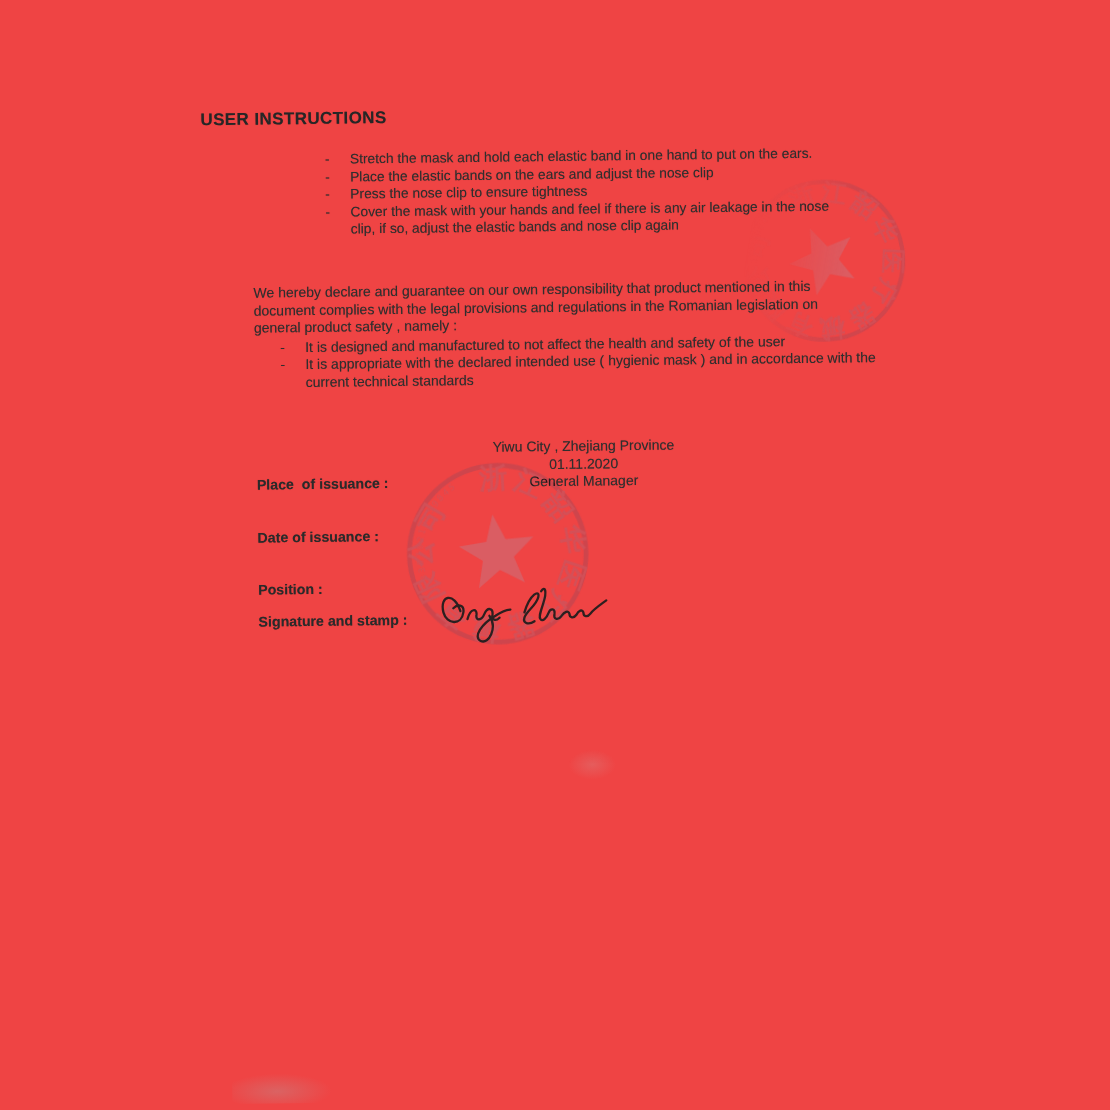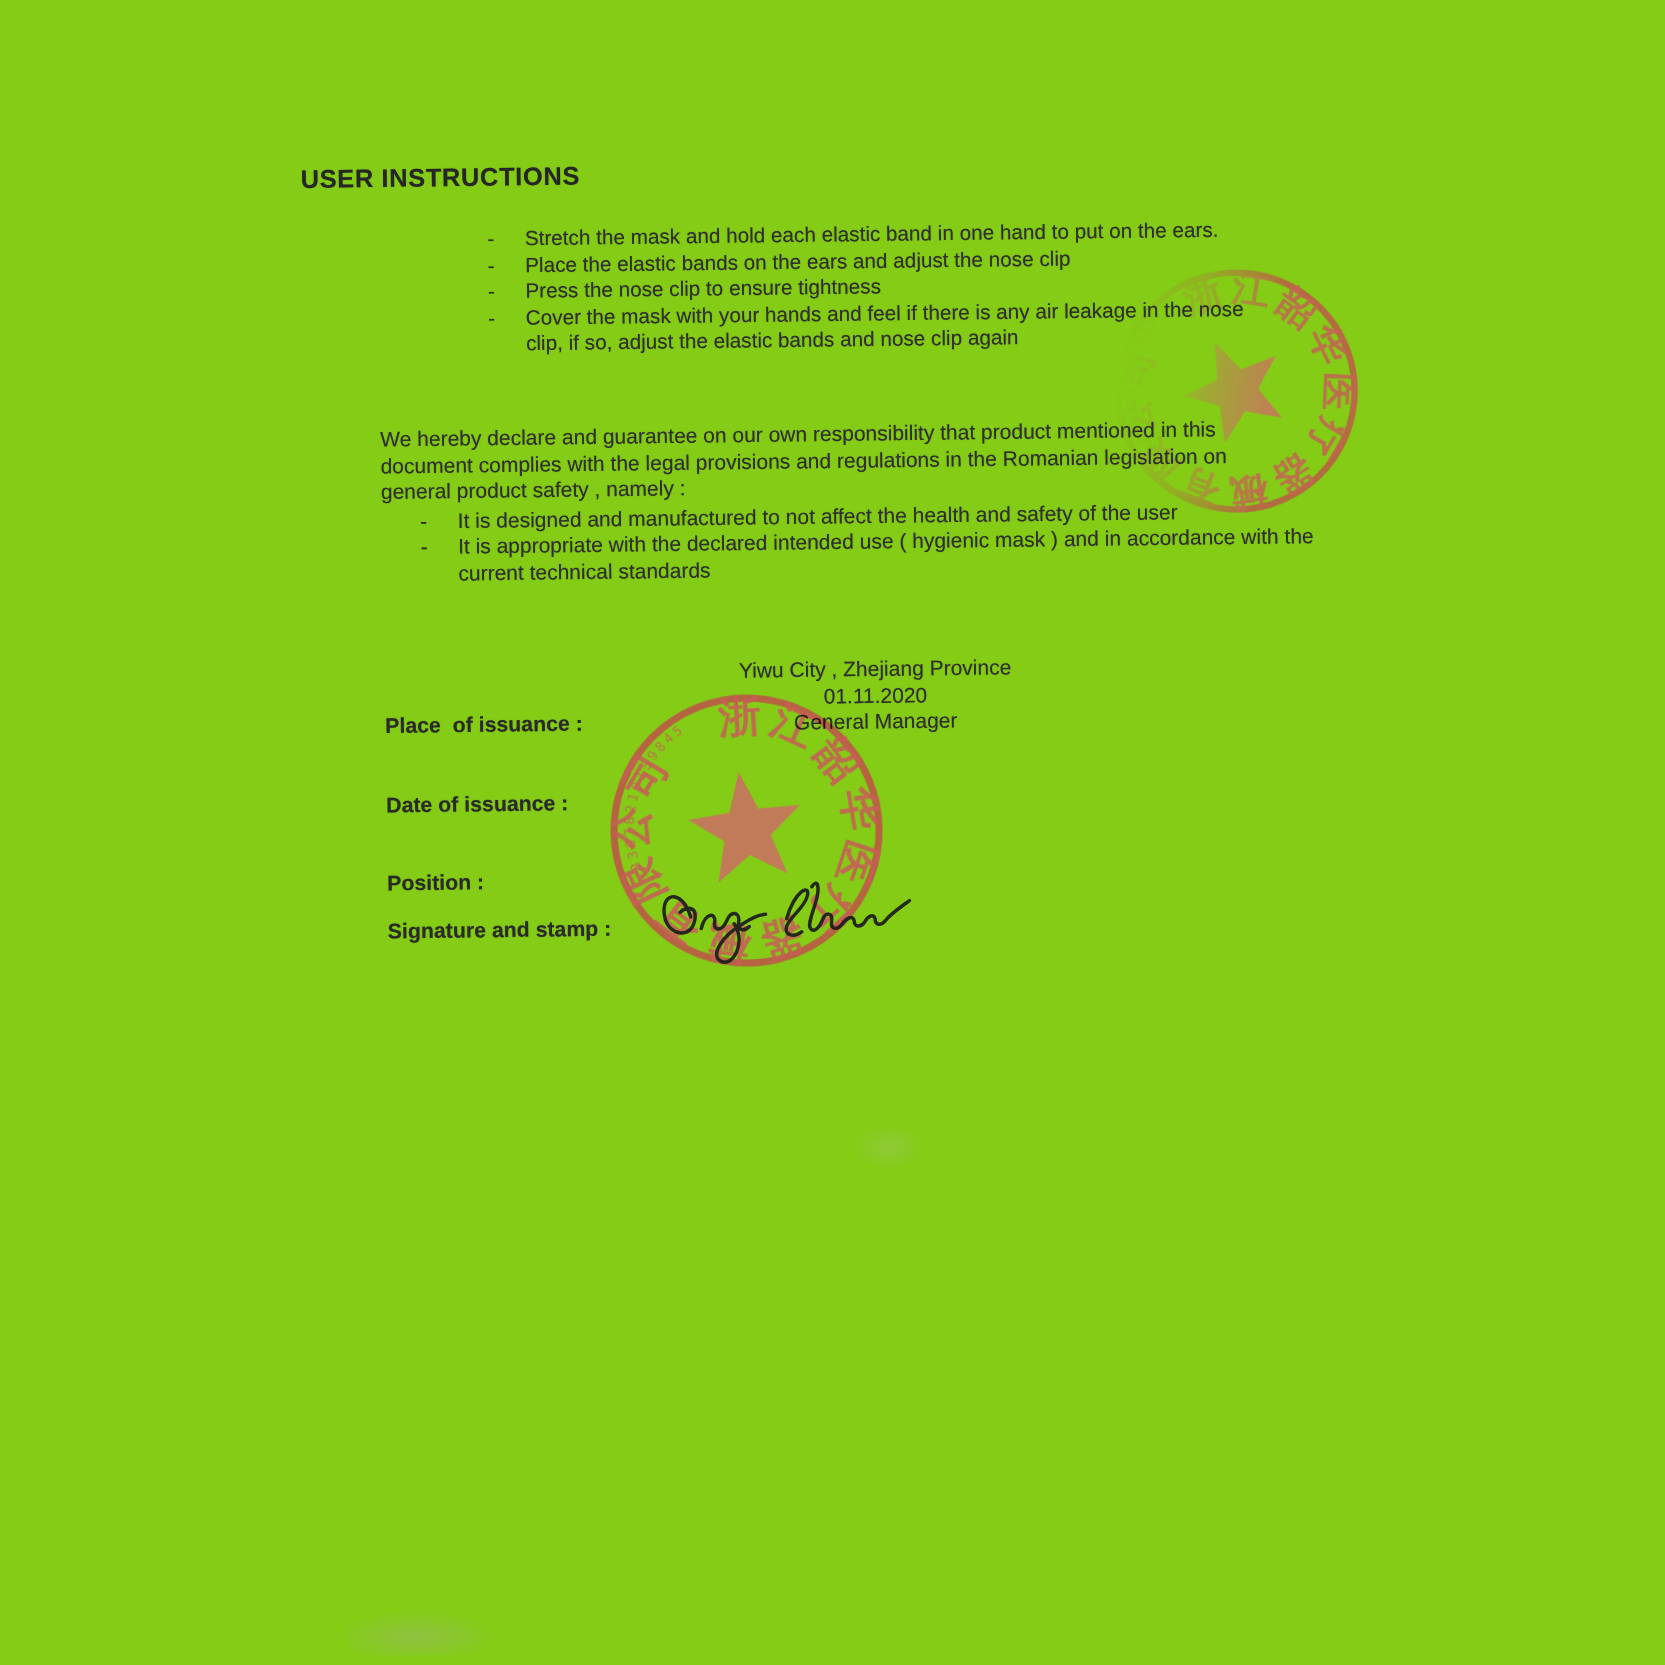--- a/index.html
+++ b/index.html
@@ -1,17 +1,17 @@
 <!DOCTYPE html>
 <html><head>
 <meta charset="utf-8">
 <style>
   html,body{margin:0;padding:0;background:#ffffff;}
   .canvas{
-    position:relative;width:1110px;height:1110px;background:#84cc16;
+    position:relative;width:1110px;height:1110px;background:#ef4444;
     overflow:hidden;
     font-family:"Liberation Sans","DejaVu Sans",sans-serif;
     color:#2f2f2f;
   }
   .tilt{position:absolute;inset:0;transform:rotate(-0.7deg);transform-origin:50% 52%;}
   .soft{text-shadow:0 0 0.7px rgba(40,40,40,0.45);}
   .doc-title{
     position:absolute;left:206px;top:106px;margin:0;
     font-size:17px;font-weight:bold;letter-spacing:0.4px;color:#262626;
   }

